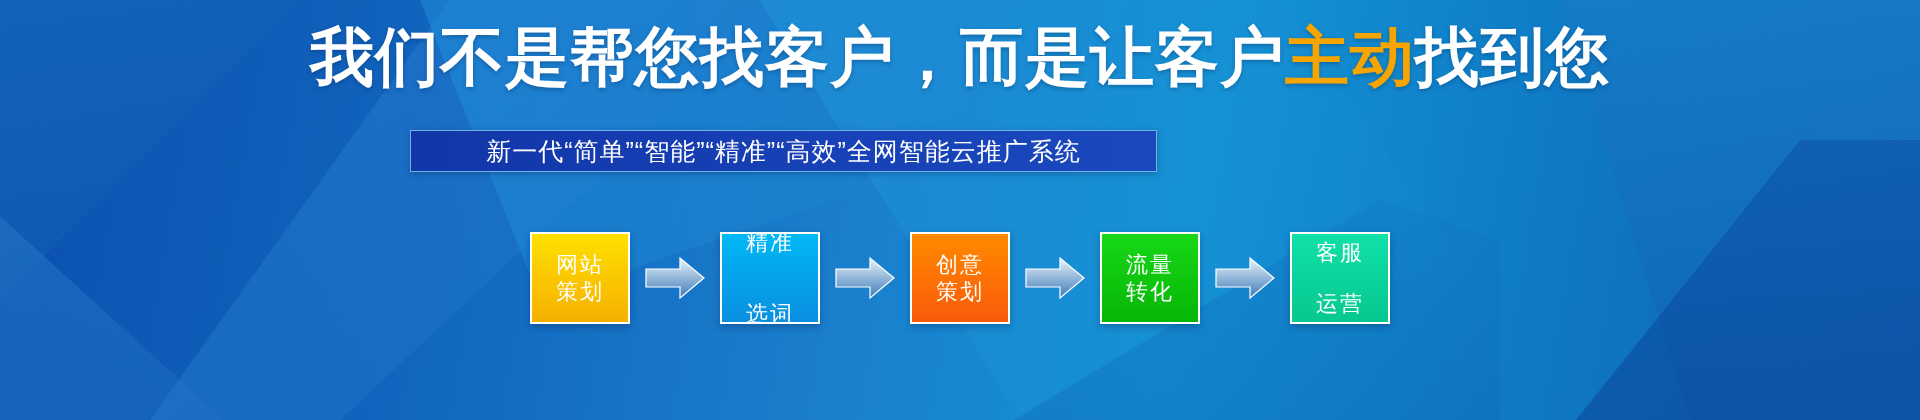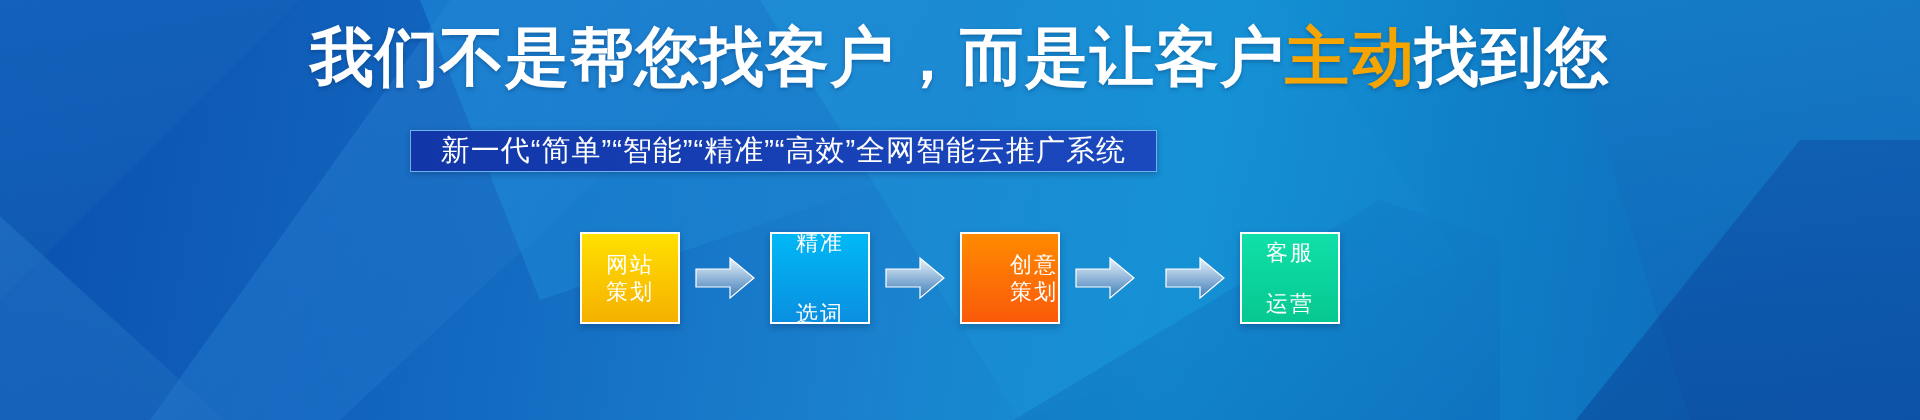--- a/index.html
+++ b/index.html
@@ -50,21 +50,21 @@
 
   
   #subtitle-bar{
     position:absolute;left:410px;top:130px;width:745px;height:40px;
     background:linear-gradient(90deg,#1136a8 0%,#1740b5 50%,#1a49bd 100%);
     border:1px solid #6fb2ea;
     display:flex;align-items:center;justify-content:center;
     box-shadow:0 2px 6px rgba(0,25,70,.3);
   }
   #subtitle-bar .txt{
-    color:#ffffff;font-size:29px;letter-spacing:1px;white-space:nowrap;
+    color:#ffffff;font-size:25px;letter-spacing:1px;white-space:nowrap;
   }
 
   
   #process{
     position:absolute;left:0;top:228px;width:1920px;height:100px;
     display:flex;align-items:center;justify-content:center;
   }
   .step{
     width:96px;height:88px;border:2px solid #ffffff;
     display:flex;flex-direction:column;align-items:center;justify-content:center;
@@ -128,37 +128,41 @@
           <defs>
             <linearGradient id="ag2" x1="0" y1="0" x2="0" y2="1">
         <stop offset="0" stop-color="#e8f2fb"></stop>
               <stop offset="1" stop-color="#3d7cb8"></stop>
             </linearGradient>
           </defs>
         <path d="M2 13 H36 V2 L60 22 L36 42 V31 H2 Z" fill="url(#ag2)" stroke="#ffffff" stroke-width="1.2"></path>
         </svg>
     </div>
 
-    <div class="step" style="background:linear-gradient(180deg,#ff8a00 0%,#fa5a0a 100%);align-items:flex-end;">
+    <div class="step" style="background:linear-gradient(180deg,#ff8a00 0%,#fa5a0a 100%);">
       <span class="l">创意</span>
       <span class="l">策划</span>
     </div>
 
     <div class="arrow">
       <svg viewBox="0 0 62 44">
           <defs>
             <linearGradient id="ag3" x1="0" y1="0" x2="0" y2="1">
         <stop offset="0" stop-color="#e8f2fb"></stop>
               <stop offset="1" stop-color="#3d7cb8"></stop>
             </linearGradient>
           </defs>
         <path d="M2 13 H36 V2 L60 22 L36 42 V31 H2 Z" fill="url(#ag3)" stroke="#ffffff" stroke-width="1.2"></path>
         </svg>
     </div>
 
+    <div class="step" style="background:linear-gradient(180deg,#18d818 0%,#06b606 100%);">
+      <span class="l">流量</span>
+      <span class="l">转化</span>
+    </div>
 
     <div class="arrow">
       <svg viewBox="0 0 62 44">
           <defs>
             <linearGradient id="ag4" x1="0" y1="0" x2="0" y2="1">
         <stop offset="0" stop-color="#e8f2fb"></stop>
               <stop offset="1" stop-color="#3d7cb8"></stop>
             </linearGradient>
           </defs>
         <path d="M2 13 H36 V2 L60 22 L36 42 V31 H2 Z" fill="url(#ag4)" stroke="#ffffff" stroke-width="1.2"></path>

